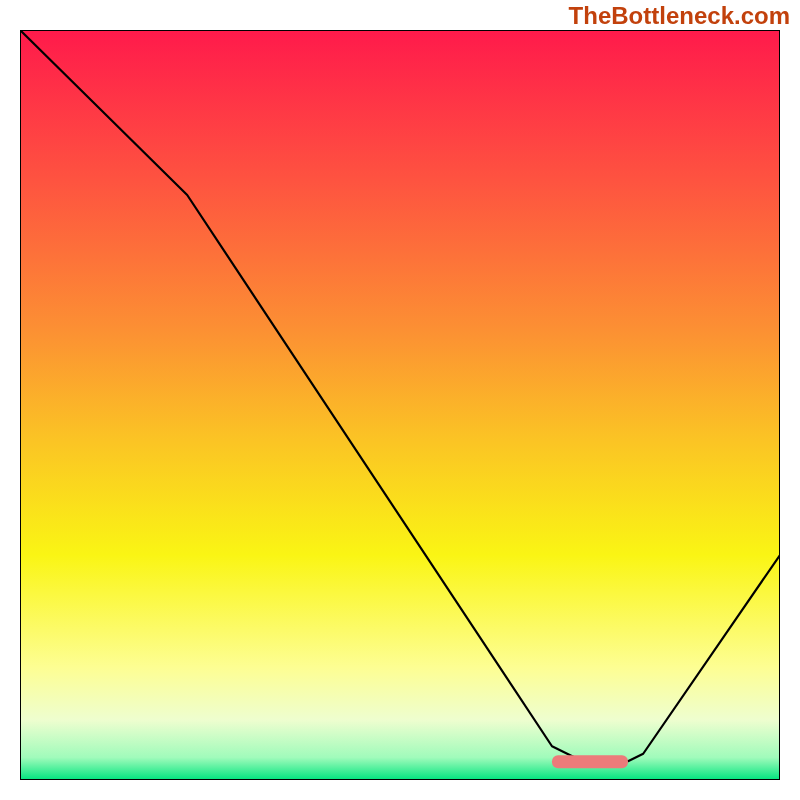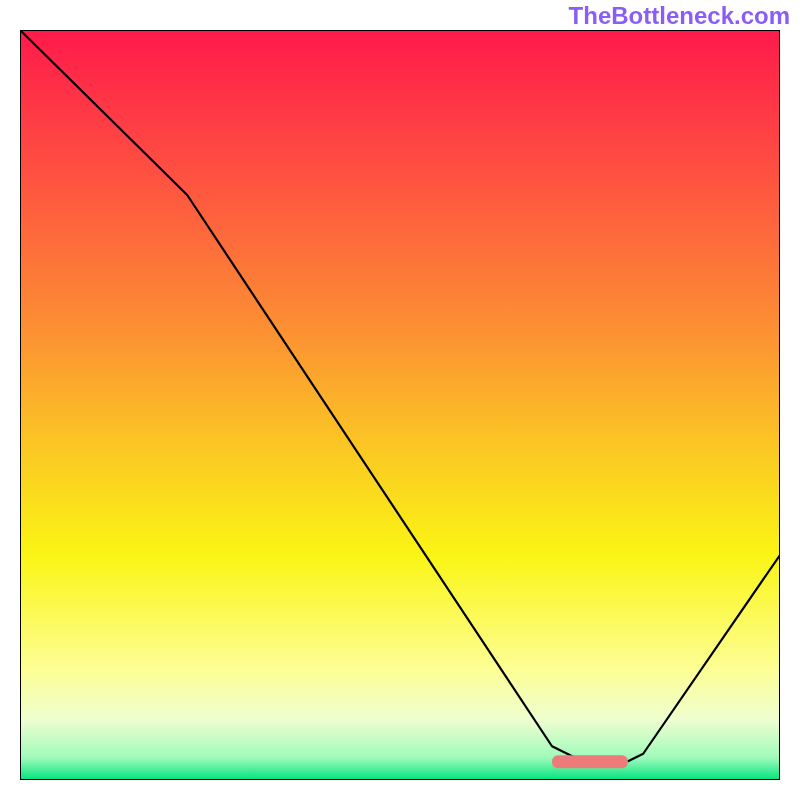--- a/index.html
+++ b/index.html
@@ -16,21 +16,21 @@
     width: 800px;
     height: 800px;
     box-sizing: border-box;
   }
   .watermark {
     position: absolute;
     top: 2px;
     right: 10px;
     font-size: 24px;
     font-weight: 600;
-    color: #8b5cf6;
+    color: #c2410c;
     letter-spacing: 0px;
   }
   .plot-frame {
     position: absolute;
     left: 20px;
     top: 30px;
     width: 760px;
     height: 750px;
     box-sizing: border-box;
   }

